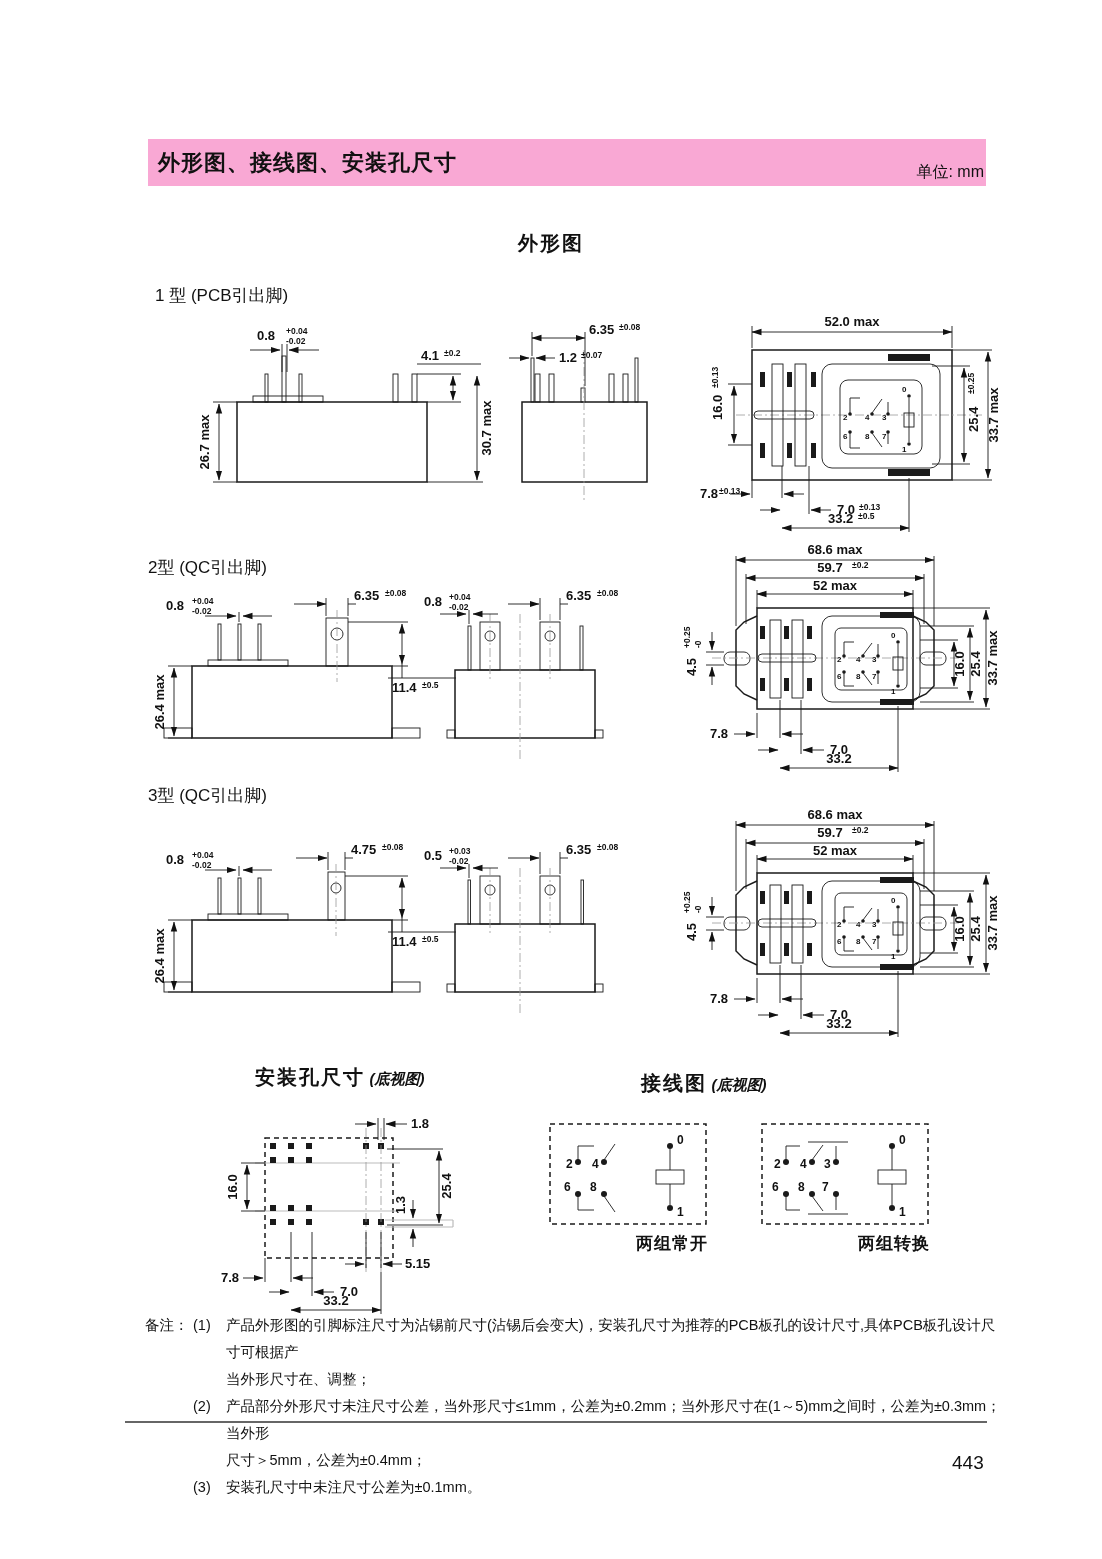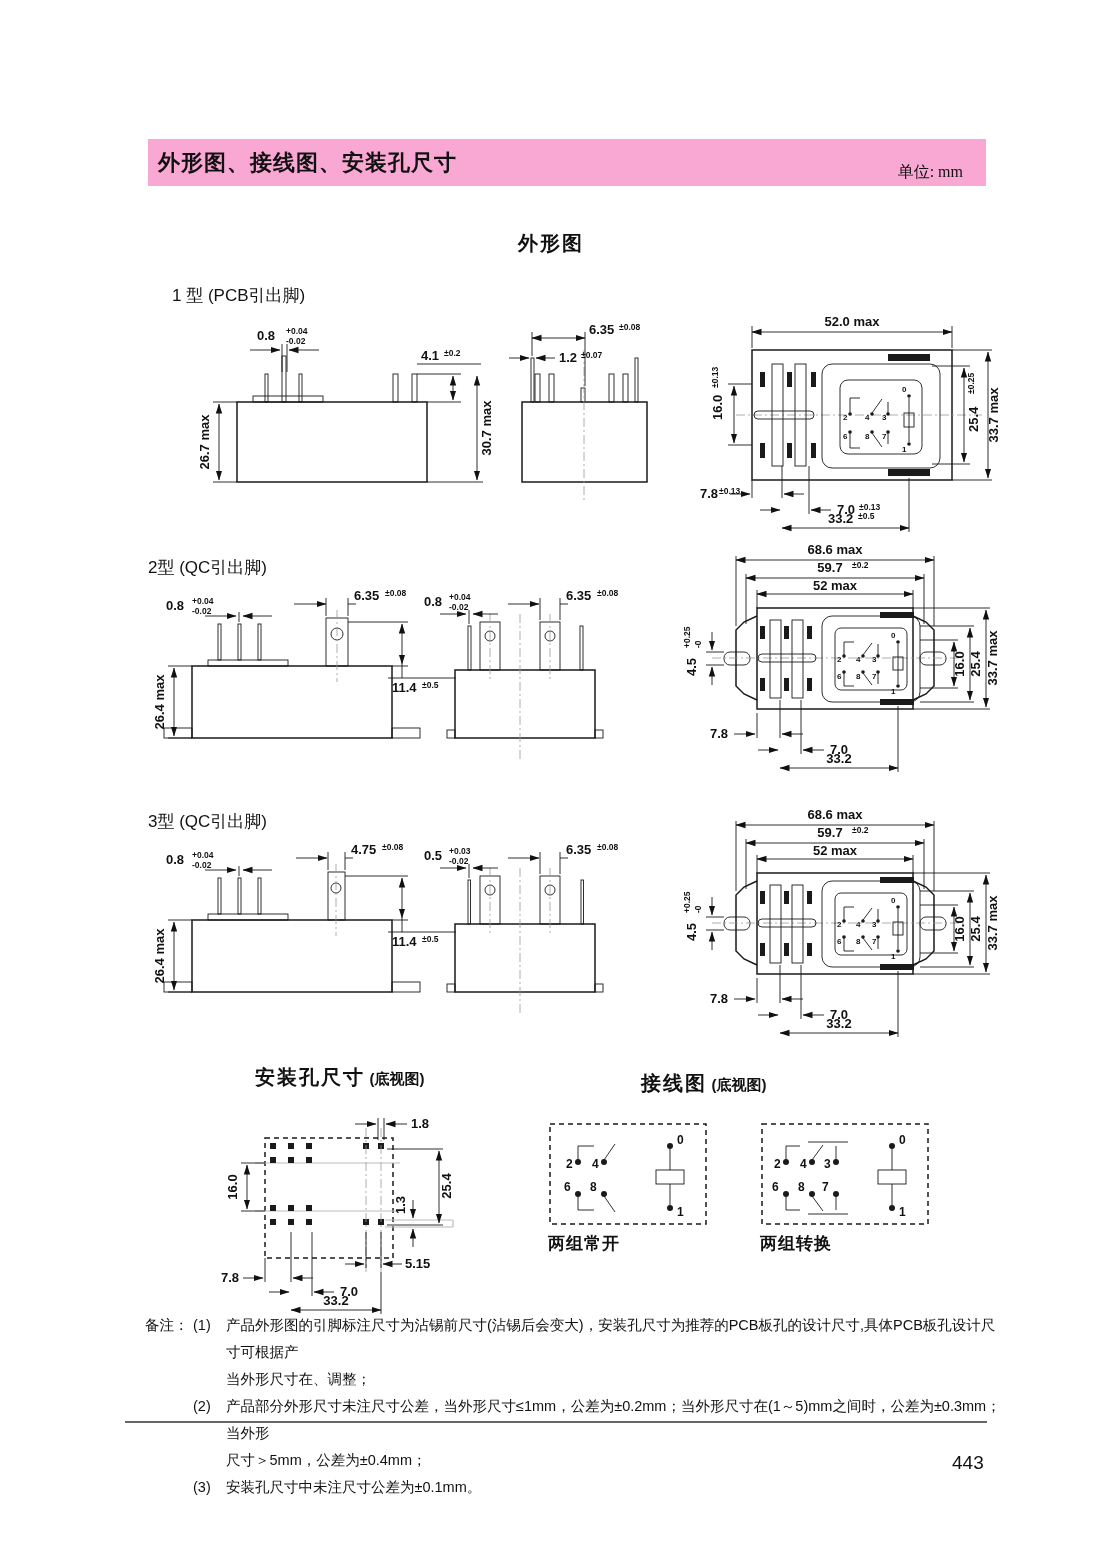--- a/index.html
+++ b/index.html
@@ -4,22 +4,22 @@
 <style>
   html,body{margin:0;padding:0;background:#ffffff;}
   body{width:1102px;height:1559px;position:relative;overflow:hidden;
        font-family:"Liberation Sans","DejaVu Sans",sans-serif;color:#111;}
   .abs{position:absolute;}
   .hdrbar{background:#f9a8d4;}
   .hdr-title{font-size:22px;font-weight:bold;letter-spacing:1px;}
   .hdr-unit{font-size:16px;}
   .sec-title{font-size:20px;font-weight:bold;letter-spacing:2px;text-align:center;}
   .type-label{font-size:17px;}
-  .sub{font-size:15px;font-weight:bold;}
-  .diagram-caption{font-size:17px;font-weight:bold;text-align:left;letter-spacing:1px;}
+  .sub{font-size:15px;font-weight:bold;font-style:italic;}
+  .diagram-caption{font-size:17px;font-weight:bold;text-align:right;letter-spacing:1px;}
   .notes{font-size:14.5px;line-height:27px;}
   .note-row{display:flex;align-items:flex-start;}
   .note-label{width:48px;flex:none;}
   .note-num{width:33px;flex:none;}
   .note-text{flex:1;}
   .pagenum{font-size:19px;}
   .divider{background:#666;}
   svg text{font-family:"Liberation Sans","DejaVu Sans",sans-serif;font-weight:bold;font-size:13px;fill:#111;}
   svg text.tol{font-size:8.5px;}
   svg text.pn{font-size:8px;}
@@ -37,28 +37,28 @@
 <svg width="0" height="0" class="abs">
   <defs>
     <marker id="ar" viewBox="0 0 10 8" refX="9.5" refY="4" markerWidth="10" markerHeight="8" markerUnits="userSpaceOnUse" orient="auto-start-reverse">
       <path d="M0,0.8 L10,4 L0,7.2 z" fill="#111"></path>
     </marker>
   </defs>
 </svg>
 
 <div class="abs hdrbar" style="left:148px;top:139px;width:838px;height:47px;">
   <span class="abs hdr-title" style="left:10px;top:9px;">外形图、接线图、安装孔尺寸</span>
-  <span class="abs hdr-unit" style="right:23px;bottom:3px;font-family:Liberation Serif, serif;">单位: mm</span>
+  <span class="abs hdr-unit" style="right:2px;bottom:3px;">单位: mm</span>
 </div>
 
 <div class="abs sec-title" style="left:0;top:230px;width:1102px;text-align:center;">外形图</div>
 
-<div class="abs type-label" style="left:172px;top:284px;">1 型 (PCB引出脚)</div>
+<div class="abs type-label" style="left:155px;top:284px;">1 型 (PCB引出脚)</div>
 <div class="abs type-label" style="left:148px;top:556px;">2型 (QC引出脚)</div>
-<div class="abs type-label" style="left:148px;top:810px;text-align:center;">3型 (QC引出脚)</div>
+<div class="abs type-label" style="left:148px;top:784px;text-align:center;">3型 (QC引出脚)</div>
 
 <svg class="abs" style="left:165px;top:300px;" width="330" height="215" viewBox="0 0 330 215">
   <g>
     <rect class="ol" x="72" y="102" width="190" height="80"></rect>
     <rect class="tl" x="88" y="96" width="70" height="6"></rect>
     <rect class="tl" x="100" y="74" width="3" height="28"></rect>
     <rect class="tl" x="117" y="56" width="4" height="46"></rect>
     <rect class="tl" x="134" y="74" width="3" height="28"></rect>
     <rect class="tl" x="228" y="74" width="5" height="28"></rect>
     <rect class="tl" x="247" y="74" width="5" height="28"></rect>

